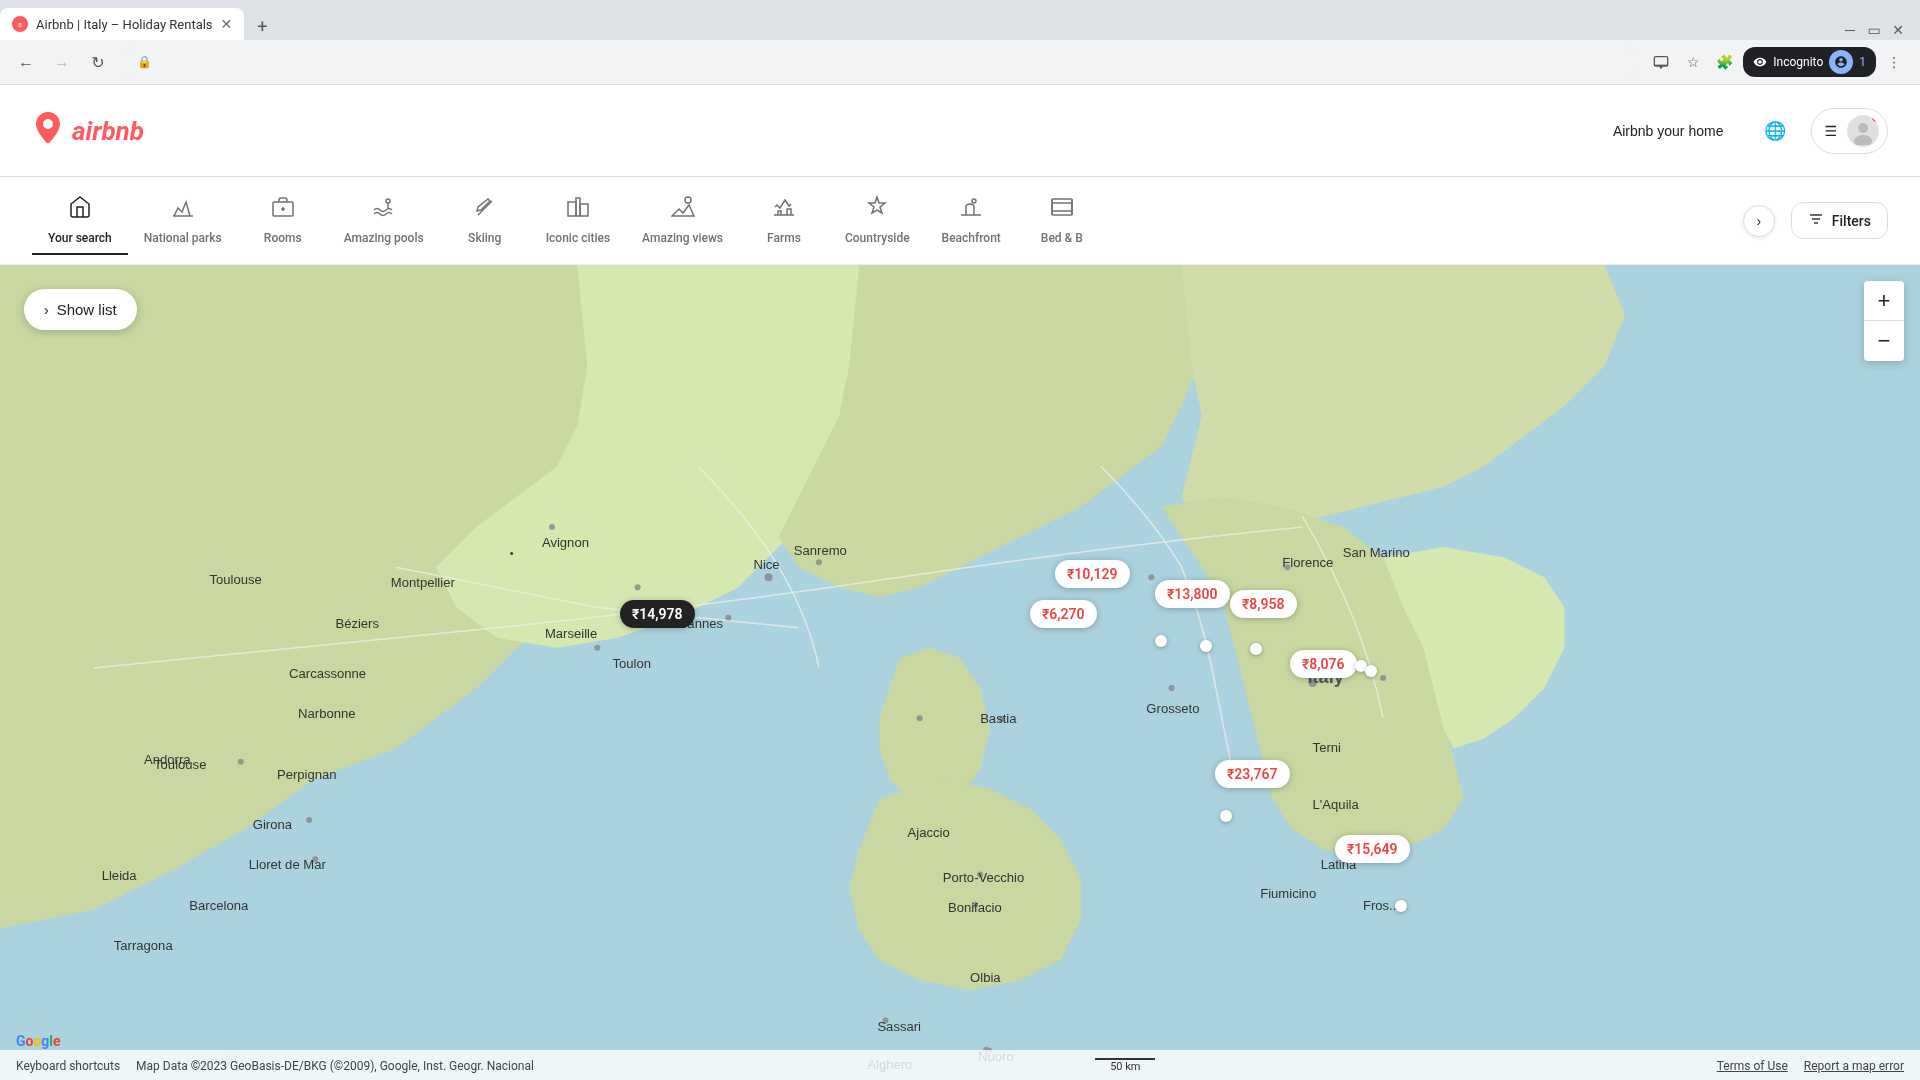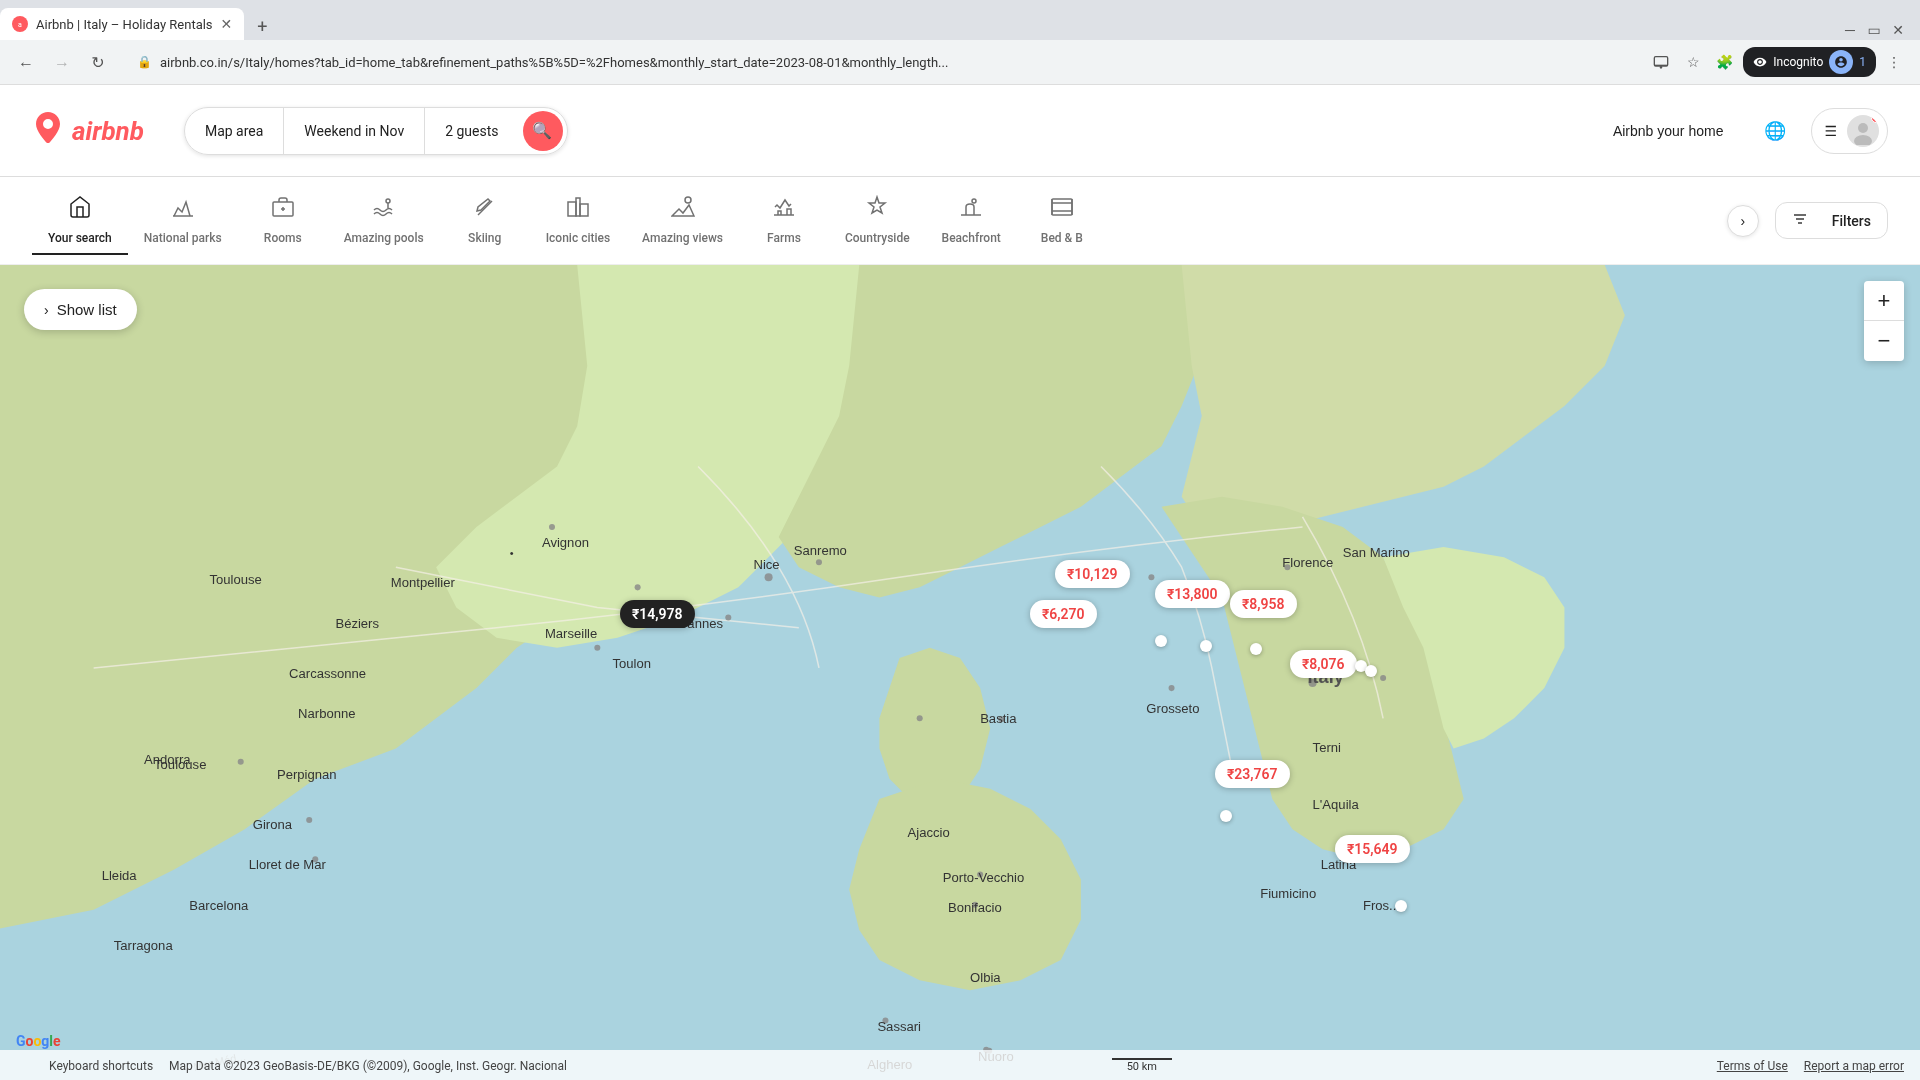--- a/index.html
+++ b/index.html
@@ -49,21 +49,21 @@
     .notification-dot { position: absolute; top: -2px; right: -2px; width: 10px; height: 10px; background: #ff5a5f; border-radius: 50%; border: 1.5px solid white; font-size: 7px; color: white; display: flex; align-items: center; justify-content: center; }
 
     
     .category-bar { display: flex; align-items: center; padding: 0 32px; height: 88px; border-bottom: 1px solid #eee; gap: 0; flex-shrink: 0; overflow: hidden; }
     .category-item { display: flex; flex-direction: column; align-items: center; gap: 8px; padding: 8px 16px; cursor: pointer; color: #717171; font-size: 12px; border-bottom: 2px solid transparent; flex-shrink: 0; min-width: 90px; }
     .category-item.active { color: #222; border-bottom: 2px solid #222; }
     .category-icon { font-size: 22px; line-height: 1; }
     .category-label { font-size: 12px; font-weight: 500; white-space: nowrap; }
     .category-spacer { flex: 1; }
     .category-next-btn { width: 32px; height: 32px; border-radius: 50%; border: 1px solid #ddd; background: white; cursor: pointer; display: flex; align-items: center; justify-content: center; font-size: 14px; color: #222; box-shadow: 0 1px 4px rgba(0,0,0,0.1); }
-    .filters-btn { display: flex; align-items: center; gap: 24px; padding: 8px 16px; border: 1px solid #ddd; border-radius: 12px; cursor: pointer; font-size: 14px; font-weight: 500; color: #222; background: white; margin-left: 16px; }
+    .filters-btn { display: flex; align-items: center; gap: 8px; padding: 8px 16px; border: 1px solid #ddd; border-radius: 12px; cursor: pointer; font-size: 14px; font-weight: 500; color: #222; background: white; margin-left: 16px; }
     .filter-icon { font-size: 14px; }
 
     
     .map-container { flex: 1; position: relative; overflow: hidden; }
     .map-bg { width: 100%; height: 100%; background: #aad3df; position: relative; }
 
     
     .show-list-btn { position: absolute; top: 24px; left: 24px; z-index: 10; background: white; border: none; border-radius: 24px; padding: 12px 20px; font-size: 15px; font-weight: 500; cursor: pointer; display: flex; align-items: center; gap: 8px; box-shadow: 0 2px 8px rgba(0,0,0,0.2); color: #222; }
 
     
@@ -74,21 +74,21 @@
 
     
     .price-marker { position: absolute; background: white; border-radius: 24px; padding: 6px 12px; font-size: 14px; font-weight: 600; box-shadow: 0 1px 6px rgba(0,0,0,0.25); cursor: pointer; color: #ef4444; white-space: nowrap; }
     .price-marker.dark { background: #222; color: white; }
 
     
     .dot-marker { position: absolute; width: 12px; height: 12px; background: white; border-radius: 50%; box-shadow: 0 1px 4px rgba(0,0,0,0.3); cursor: pointer; }
 
     
     .map-bottom-bar { position: absolute; bottom: 0; left: 0; right: 0; display: flex; justify-content: space-between; align-items: center; padding: 8px 16px; background: rgba(255,255,255,0.8); font-size: 12px; color: #444; }
-    .map-attribution { display: flex; gap: 16px; margin-left: 33px; }
+    .map-attribution { display: flex; gap: 16px; }
     .map-links { display: flex; gap: 16px; }
     .map-link { cursor: pointer; text-decoration: underline; color: #444; }
 
     
     .map-scale { display: flex; align-items: center; gap: 8px; }
     .scale-bar { display: flex; flex-direction: column; align-items: center; }
     .scale-line { width: 60px; height: 2px; background: #333; border-left: 2px solid #333; border-right: 2px solid #333; }
     .scale-label { font-size: 11px; color: #333; }
 
     
@@ -119,21 +119,20 @@
       <button class="win-btn">▭</button>
       <button class="win-btn">✕</button>
     </div>
   </div>
   <div class="browser-toolbar">
     <button class="nav-btn">←</button>
     <button class="nav-btn" style="opacity:0.4">→</button>
     <button class="nav-btn">↻</button>
     <div class="address-bar">
       <span class="lock-icon">🔒</span>
-      <span class="url-text">airbnb.co.in/s/Italy/homes?tab_id=home_tab&amp;refinement_paths%5B%5D=%2Fhomes&amp;monthly_start_date=2023-08-01&amp;monthly_length...</span>
     </div>
     <div class="toolbar-actions">
       <button class="toolbar-icon-btn">
         <svg width="16" height="16" viewBox="0 0 24 24" fill="none" stroke="#555" stroke-width="2">
             <rect x="2" y="4" width="20" height="14" rx="2"></rect>
             <path d="M2 17h20"></path>
             <circle cx="12" cy="20" r="1"></circle>
           </svg>
       </button>
       <button class="toolbar-icon-btn">☆</button>
@@ -158,28 +157,20 @@
 <div class="app">
 
   <div class="header">
     <div class="logo">
       <span class="logo-icon">
         <svg width="32" height="32" viewBox="0 0 32 32" fill="#ff5a5f">
             <path d="M16 1C9.4 1 4 6.4 4 13c0 8.7 12 20 12 20S28 21.7 28 13C28 6.4 22.6 1 16 1zm0 17a5 5 0 1 1 0-10 5 5 0 0 1 0 10z"></path>
           </svg>
       </span>
       <span class="logo-text">airbnb</span>
-    </div>
-    <div class="search-bar">
-      <span class="search-segment">Map area</span>
-      <span class="search-segment">Weekend in Nov</span>
-      <span class="search-segment">2 guests</span>
-      <div class="search-btn">
-        <span class="search-btn-icon">🔍</span>
-      </div>
     </div>
     <div class="header-actions">
       <button class="host-btn">Airbnb your home</button>
       <button class="globe-btn">🌐</button>
       <div class="menu-profile">
         <span class="hamburger-icon">☰</span>
         <div class="avatar" style="position:relative;">
           <svg width="28" height="28" viewBox="0 0 28 28" fill="#e0e0e0">
               <circle cx="14" cy="11" r="5" fill="#bbb"></circle>
               <ellipse cx="14" cy="24" rx="9" ry="6" fill="#bbb"></ellipse>

